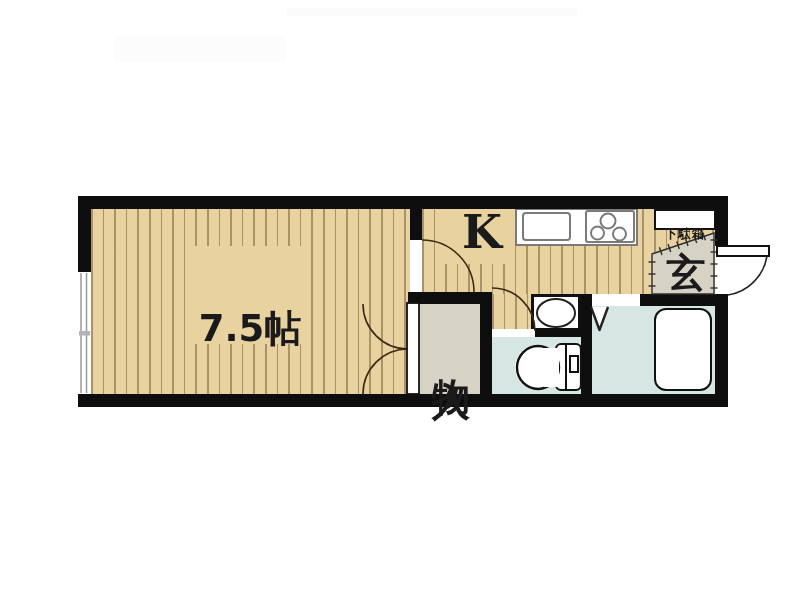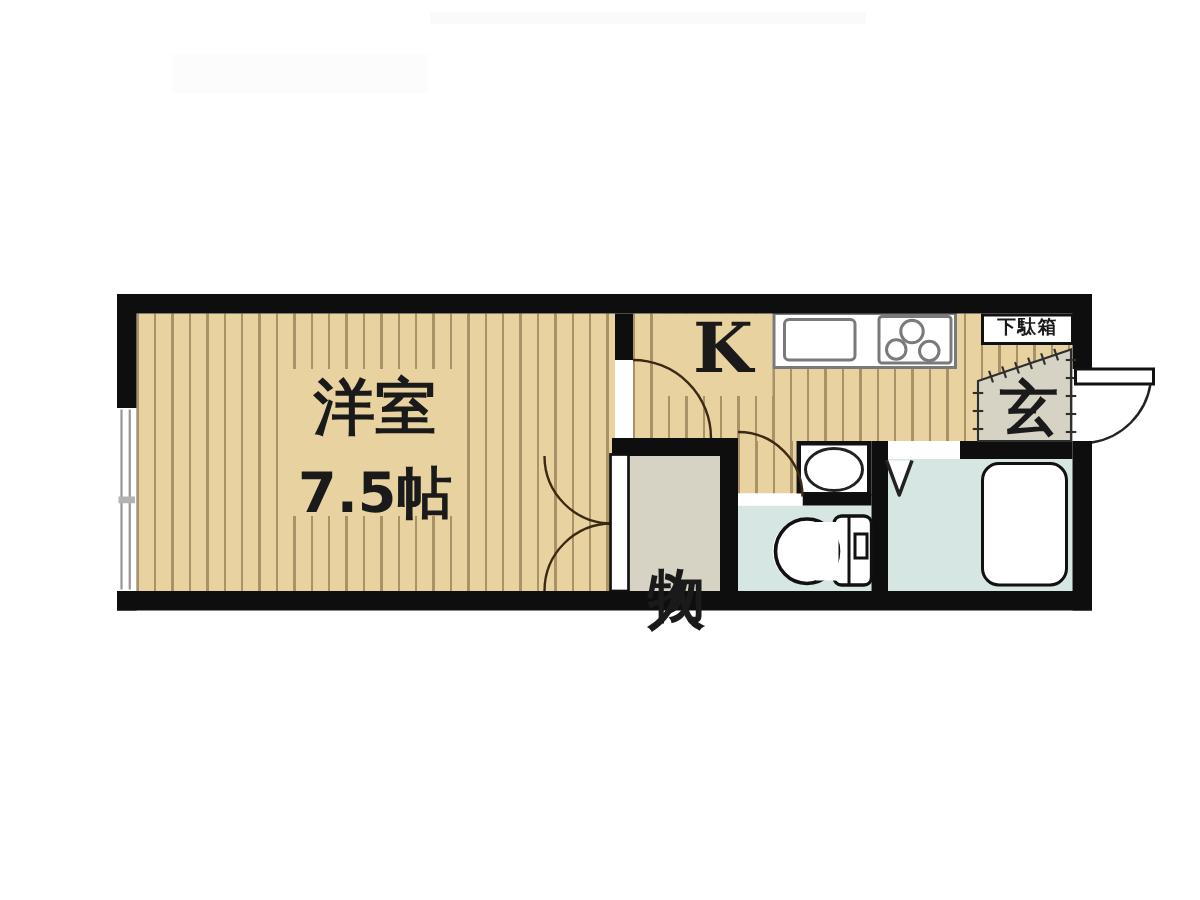--- a/index.html
+++ b/index.html
@@ -114,20 +114,19 @@
       <rect x="570" y="356" width="8" height="16" fill="#ffffff" stroke="#111" stroke-width="2"></rect>
       <path d="M 540 346 L 540 389 L 536 389 A 21 21.5 0 0 1 536 346 Z" fill="#ffffff" stroke="none"></path>
       <ellipse cx="538" cy="367.5" rx="21" ry="21.5" fill="#ffffff" stroke="#111" stroke-width="2.4"></ellipse>
       <rect x="544" y="348" width="14" height="39" fill="#ffffff"></rect>
       <line x1="558" y1="348" x2="558" y2="387" stroke="#ffffff" stroke-width="2"></line>
     </g>
 
     <path d="M 591 307 L 599.5 330 L 608 307" fill="#ffffff" stroke="#222" stroke-width="2.4" stroke-linejoin="round"></path>
   </svg>
 
-  <div class="abs label" style="left:180px;top:249px;width:140px;height:44px;font-size:41px;font-weight:600;">洋室</div>
   <div class="abs label" style="left:180px;top:296px;width:140px;height:42px;font-size:37px;font-weight:600;margin-top:11px;">7.5帖</div>
   <div class="abs label" style="left:448px;top:206px;width:68px;height:52px;font-size:46px;font-weight:600;font-family:'DejaVu Serif',serif;">K</div>
   <div class="abs label vtext" style="left:428px;top:308px;width:46px;height:84px;font-size:38px;font-weight:600;">物入</div>
   <div class="abs label" style="left:664px;top:251px;width:44px;height:42px;font-size:39px;font-weight:600;">玄</div>
-  <div class="abs label" style="left:656px;top:210px;width:58px;height:16px;font-size:12.5px;font-weight:600;letter-spacing:1px;">下駄箱</div>
+  <div class="abs label" style="left:656px;top:226px;width:58px;height:16px;font-size:12.5px;font-weight:600;letter-spacing:1px;">下駄箱</div>
 
 </div>
 
 </body></html>

